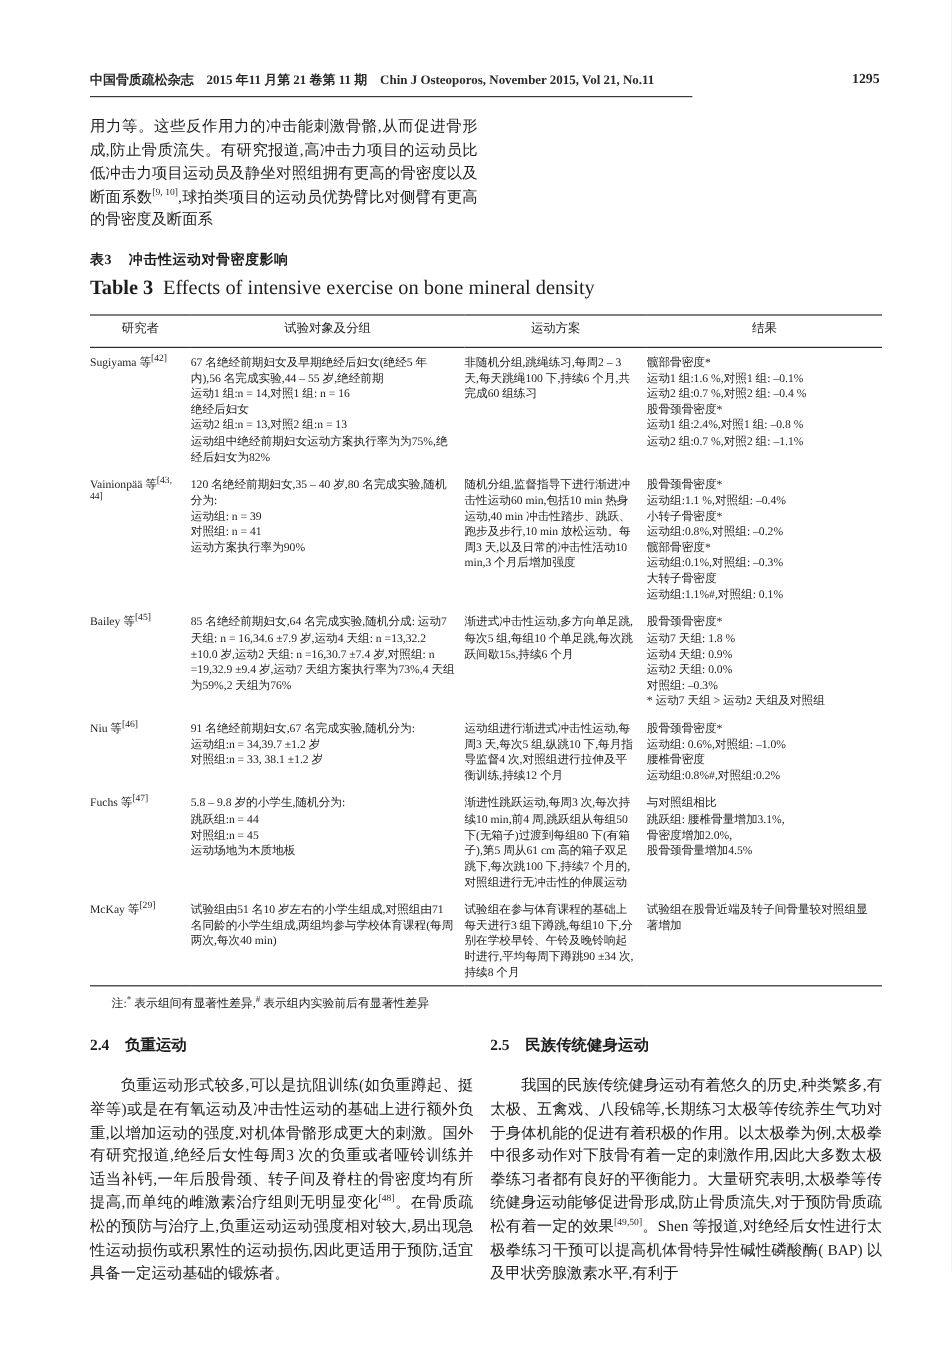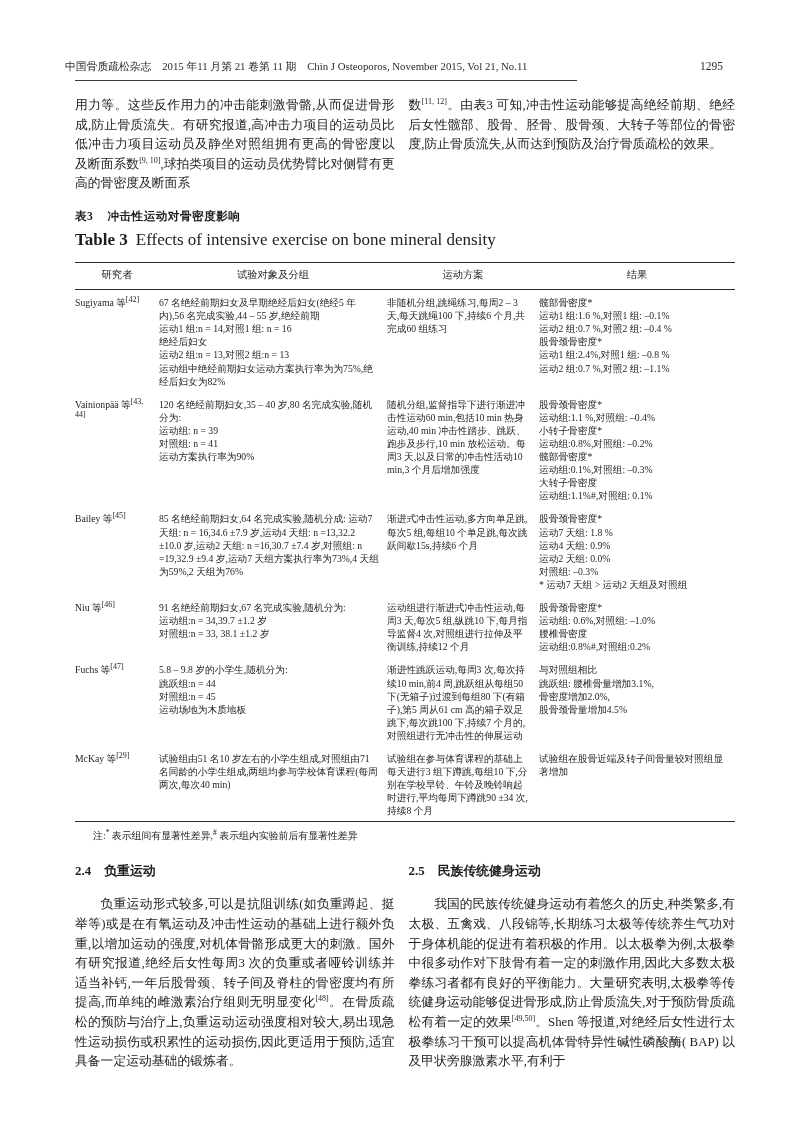--- a/index.html
+++ b/index.html
@@ -2,21 +2,21 @@
 <html><head>
 <meta charset="utf-8">
 <style>
   html,body{margin:0;padding:0;background:#e8e8e8;}
   .page{
     position:relative;width:793px;height:1122px;background:#ffffff;
     font-family:"Liberation Serif","DejaVu Serif",serif;color:#1d1d1d;
     overflow:hidden;margin:0 auto;
   }
   
-  .hdr{position:absolute;top:60px;left:65px;width:660px;font-size:10.8px;color:#2a2a2a;}
+  .hdr{position:absolute;top:60px;left:75px;width:660px;font-size:10.8px;color:#2a2a2a;font-weight:bold;}
   .hdr-line{display:inline-block;}
   .hdr-page{position:absolute;right:2px;top:0;font-size:11.5px;}
   .hdr-rule{position:absolute;top:80px;left:75px;width:502px;height:1px;background:#3a3a3a;}
   
   .main{position:absolute;top:96px;left:75px;width:660px;}
   .two-col{display:flex;gap:14px;}
   .colL{width:323px;}
   .colR{width:330px;}
   p.body-text{font-size:12.8px;line-height:19.6px;text-align:justify;margin:0;}
   sup{font-size:8px;line-height:0;}
@@ -53,23 +53,20 @@
     <span class="hdr-page">1295</span>
   </div>
   <div class="hdr-rule"></div>
 
   <div class="main">
 
     <div class="two-col">
       <div class="colL">
         <p class="body-text"><span>用力等。这些反作用力的冲击能刺激骨骼,从而促进骨形成,防止骨质流失。有研究报道,高冲击力项目的运动员比低冲击力项目运动员及静坐对照组拥有更高的骨密度以及断面系数</span><sup>[9, 10]</sup><span>,球拍类项目的运动员优势臂比对侧臂有更高的骨密度及断面系</span></p>
       </div>
-      <div class="colR">
-        <p class="body-text"><span>数</span><sup>[11, 12]</sup><span>。由表3 可知,冲击性运动能够提高绝经前期、绝经后女性髋部、股骨、胫骨、股骨颈、大转子等部位的骨密度,防止骨质流失,从而达到预防及治疗骨质疏松的效果。</span></p>
-      </div>
     </div>
 
     <div>
       <div class="tbl-title-cn"><span>表3</span><span class="gap"></span><span>冲击性运动对骨密度影响</span></div>
       <div class="tbl-title-en"><b>Table 3</b><span>Effects of intensive exercise on bone mineral density</span></div>
 
       <table class="osteo">
         <thead>
           <tr>
             <th style="width:84px">研究者</th>

